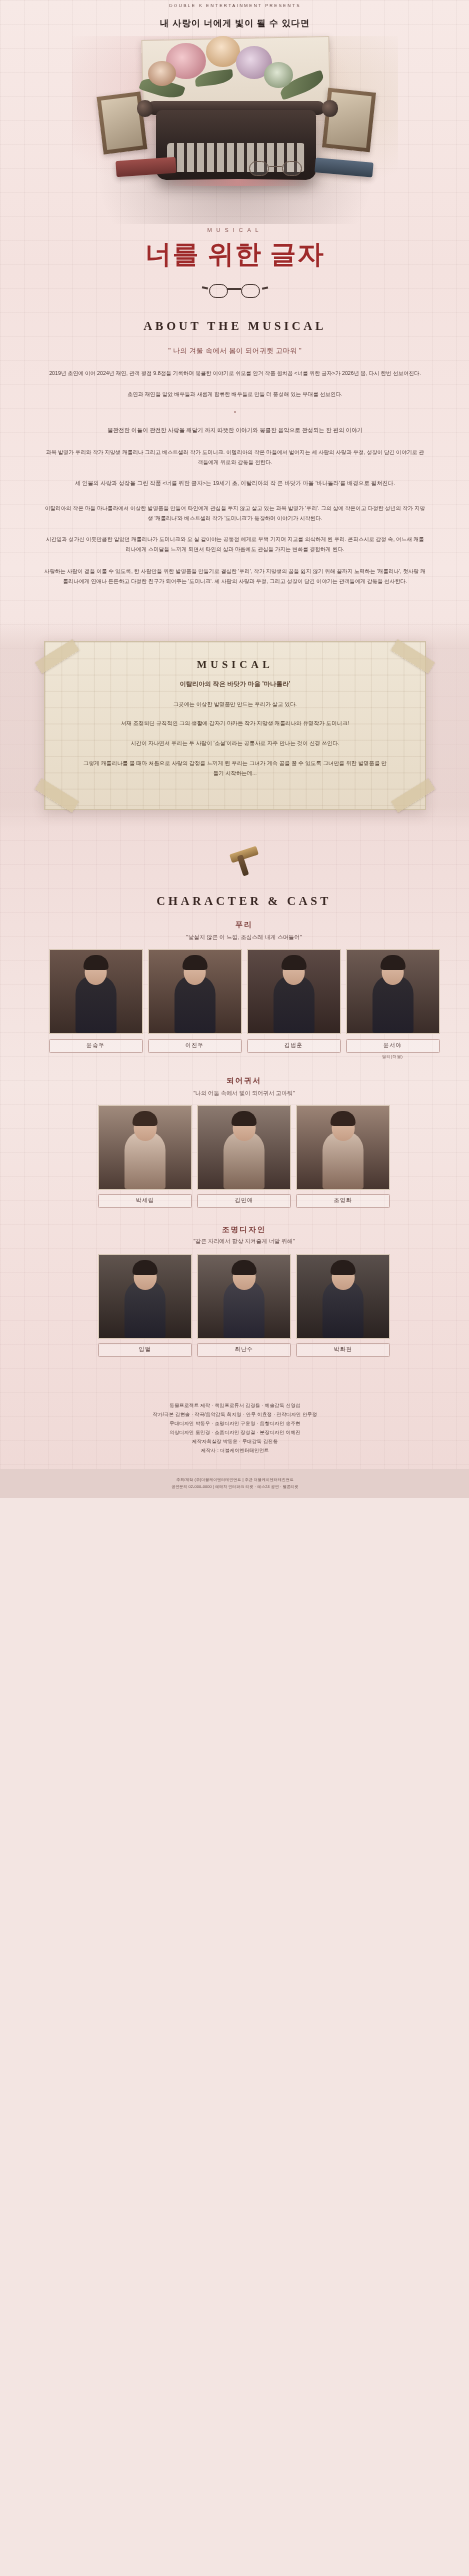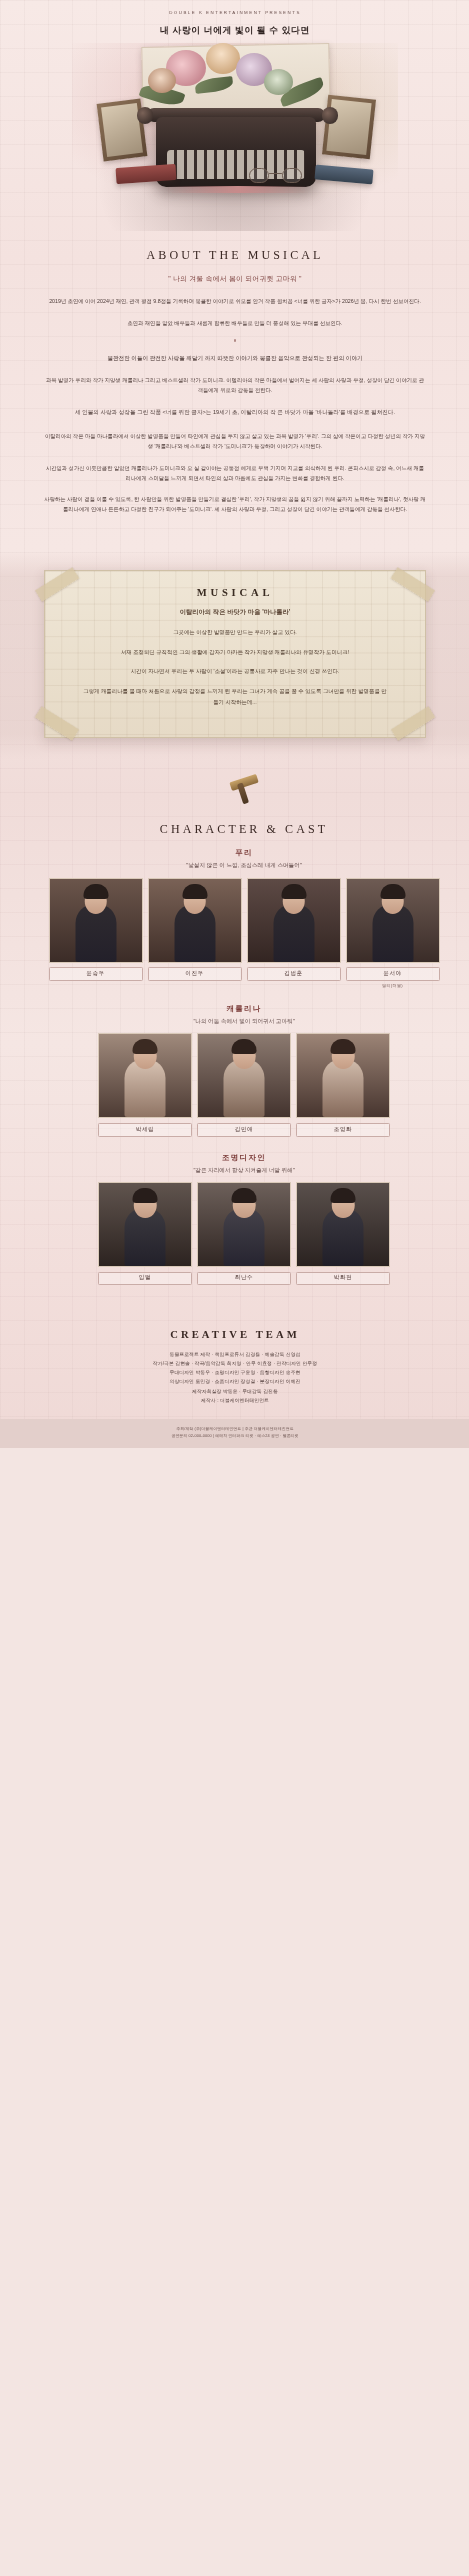--- a/index.html
+++ b/index.html
@@ -25,21 +25,21 @@
     background-image:
       linear-gradient(rgba(120,90,90,.045) 0.6px, transparent 0.6px),
       linear-gradient(90deg, rgba(120,90,90,.045) 0.6px, transparent 0.6px);
     background-size: 24px 24px, 24px 24px;
     pointer-events:none;
     z-index:0;
   }
   .page > * { position:relative; z-index:1; }
 
   
-  .hero { padding:10px 0 0; text-align:center; }
+  .hero { padding:3px 0 0; text-align:center; }
   .presents {
     font-size:4.4px; letter-spacing:1.5px; color:#6a4f4c; text-transform:uppercase;
   }
   .tagline {
     margin-top:10px;
     font-size:8.8px; font-weight:bold; letter-spacing:0.6px; color:#2e2220;
   }
   .hero-art {
     margin:6.3px auto 0;
     width:326px; height:188px;
@@ -160,21 +160,21 @@
   .title-glasses .lens.b{left:35px;}
   .title-glasses .bridge{position:absolute; left:21px; top:5.6px; width:13.8px; height:1.6px; background:#4a3a36;}
   .title-glasses .arm{position:absolute; top:3.8px; width:6.3px; height:1.6px; background:#4a3a36;}
   .title-glasses .arm.l{left:-3.8px; transform:rotate(12deg);}
   .title-glasses .arm.r{right:-3.8px; transform:rotate(-12deg);}
 
   
   .section-heading{
     text-align:center;
     font-family:"Liberation Serif", serif;
-    font-size:12px; letter-spacing:3.1px; color:#3a2824; font-weight:normal;
+    font-size:12px; letter-spacing:3.1px; color:#3a2824; font-weight:bold;
     margin:16.3px 0 11.3px;
   }
   .about{ padding:0 44px 19px; text-align:center; }
   .quote{
     font-size:6.9px; color:#7a3f3c; margin-bottom:12.5px; letter-spacing:0.2px;
   }
   .para{
     font-size:5.6px; line-height:1.95; color:#4a3835; margin:0 0 11.3px;
   }
   .para.strong{ color:#3d2b28; }
@@ -344,20 +344,31 @@
       <div class="book2"></div>
       <div class="glass">
         <div class="lens a"></div>
           <div class="lens b"></div>
           <div class="bridge"></div>
       </div>
       <div class="ribbon"></div>
     </div>
   </section>
 
+  <section class="title-block">
+    <div class="musical-label">MUSICAL</div>
+    <div class="main-title">너를 위한 글자</div>
+    <div class="title-glasses">
+      <div class="arm l"></div>
+      <div class="lens a"></div>
+        <div class="bridge"></div>
+        <div class="lens b"></div>
+      <div class="arm r"></div>
+    </div>
+  </section>
 
   <section class="about">
     <div class="section-heading">ABOUT THE MUSICAL</div>
     <div class="quote">" 나의 겨울 속에서 봄이 되어귀쥣 고마워 "</div>
     <p class="para small">2019년 초연에 이어 2024년 재연, 관객 평점 9.8점을 기록하며 뭉클한 이야기로 쉬모를 안겨 작품 원치꼽 &lt;너를 위한 글자&gt;가 2026년 봄, 다시 한번 선보여진다.</p>
     <p class="para small">초연과 재연을 맡았 배우들과 새롭게 합류한 배우들로 만들 더 풍성해 있는 무대를 선보인다.</p>
     <div class="divider-dot"></div>
     <p class="para strong">불완전한 이들이 완전한 사랑을 깨달기 까지 따뜻한 이야기와 뭉클한 음악으로 완성되는 한 편의 이야기</p>
     <p class="para small">과목 발명가 푸리와 작가 지망생 캐롤리나 그리고 베스트셀러 작가 도미니크. 이텔리아의 작은 마을에서 벌어지는 세 사람의 사랑과 우정, 성장이 담긴 이야기로 관객들에게 위로와 감동을 전한다.</p>
     <p class="para mid">세 인물의 사랑과 성장을 그린 작품 &lt;너를 위한 글자&gt;는 19세기 초, 이탈리아의 작 은 바닷가 마을 '바나돌라'를 배경으로 펼쳐진다.</p>
@@ -422,21 +433,21 @@
               <div class="head"></div>
               <div class="hair"></div>
           </div>
           <div class="cast-label">윤서야</div>
           <div class="cast-sub">멀티(더블)</div>
         </div>
       </div>
     </div>
 
     <div class="char-group">
-      <div class="char-name">캐롤리나</div>
+      <div class="char-name">되어귀서</div>
       <div class="char-quote">"나의 어둠 속에서 빛이 되어귀서 고마워"</div>
       <div class="cast-row">
         <div class="cast-card">
           <div class="cast-photo" style="background:linear-gradient(180deg,#a08a7c,#4d3b34);">
             <div class="figure" style="background:linear-gradient(180deg,#d9c4b4,#8f7464);"></div>
               <div class="head"></div>
               <div class="hair" style="background:#3b2a22;"></div>
           </div>
           <div class="cast-label">박세림</div>
         </div>
@@ -485,21 +496,20 @@
               <div class="head"></div>
               <div class="hair"></div>
           </div>
           <div class="cast-label">박화현</div>
         </div>
       </div>
     </div>
   </section>
 
   <section class="creative">
-    <div class="creative-head">CREATIVE TEAM</div>
     <div class="crew-line">동물프로젝트 제작 · 책임프로듀서 김경율 · 예술감독 신영섭</div>
     <div class="crew-line">작가/극본 김현솔 · 작곡/음악감독 최지영 · 안무 이효정 · 편작디자인 안무정</div>
     <div class="crew-line">무대디자인 박동우 · 조명디자인 구윤영 · 음향디자인 송주현</div>
     <div class="crew-line">의상디자인 도민경 · 소품디자인 장성결 · 분장디자인 이예진</div>
     <div class="crew-line">제작자회실장 박동윤 · 무대감독 김진웅</div>
     <div class="crew-line">제작사 : 더블케이엔터테인먼트</div>
 
     <div class="footer">
       <div class="footer-line">주최/제작 (주)더블케이엔터테인먼트 | 주관 더블케이엔터테인먼트</div>
       <div class="footer-line">공연문의 02-000-0000 | 예매처 인터파크 티켓 · 예스24 공연 · 멜론티켓</div>

